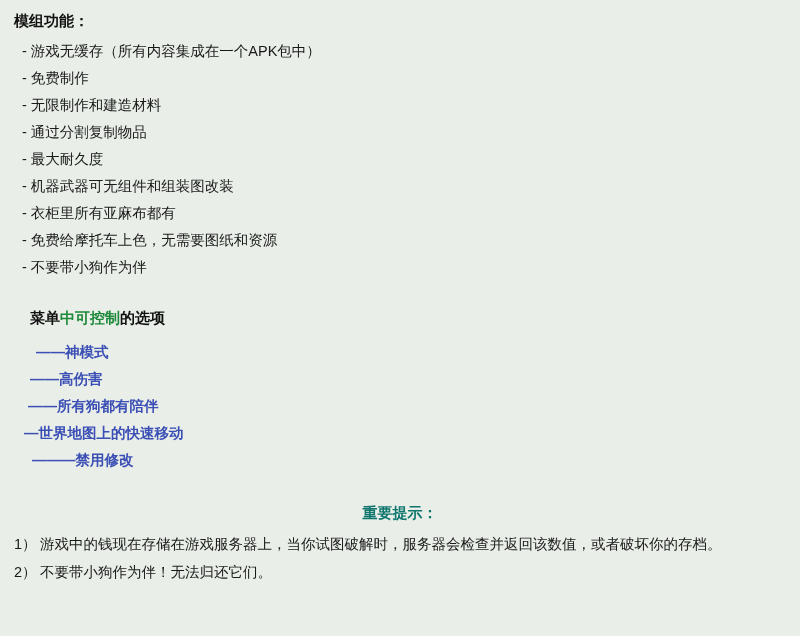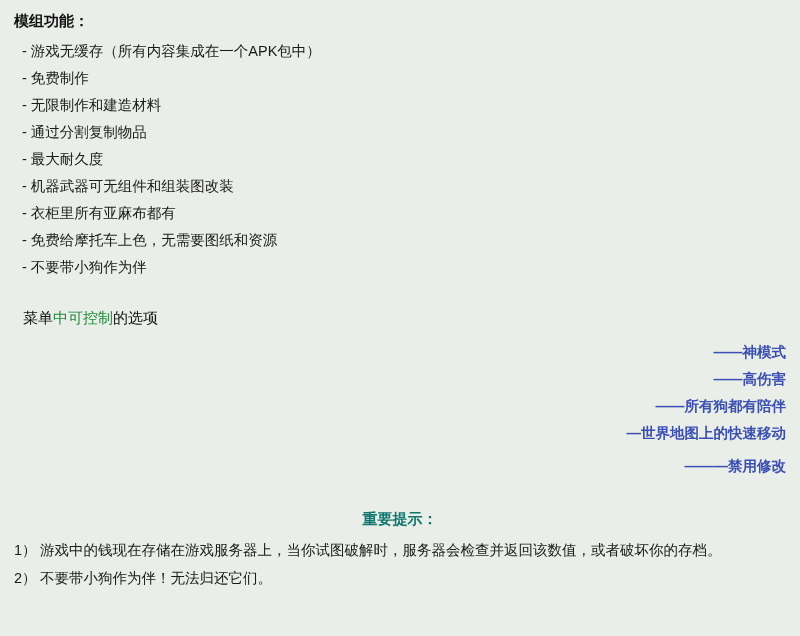--- a/index.html
+++ b/index.html
@@ -34,49 +34,48 @@
     padding: 0;
   }
   .feature-list li {
     font-size: 14.5px;
     line-height: 27px;
     color: #1a1a1a;
     padding-left: 8px;
     white-space: nowrap;
   }
   .menu-heading {
-    margin: 26px 0 10px 9px;
+    margin: 26px 0 10px 16px;
     font-size: 15px;
-    font-weight: normal;
+    font-weight: bold;
     line-height: 22px;
     color: #111111;
   }
   .menu-heading .hl {
     color: #1f8a3b;
   }
   .menu-list {
     list-style: none;
     margin: 0;
     padding: 0;
   }
   .menu-list li {
     font-size: 14.5px;
     font-weight: bold;
     line-height: 27px;
     color: #3b4fb5;
     white-space: nowrap;
-    text-align: right;
   }
   .menu-list li.i0 { padding-left: 22px; }
   .menu-list li.i1 { padding-left: 16px; }
   .menu-list li.i2 { padding-left: 14px; }
   .menu-list li.i3 { padding-left: 18px; }
   .menu-list li.i4 { padding-left: 12px; }
   .menu-list li.i5 { padding-left: 10px; }
-  .menu-list li.i6 { padding-left: 18px; margin-top: 6px; }
+  .menu-list li.i6 { padding-left: 18px; }
   .notes-heading {
     margin: 28px 0 6px 0;
     font-size: 15px;
     font-weight: bold;
     line-height: 22px;
     color: #0f766e;
     text-align: center;
   }
   .notes-list {
     list-style: none;

